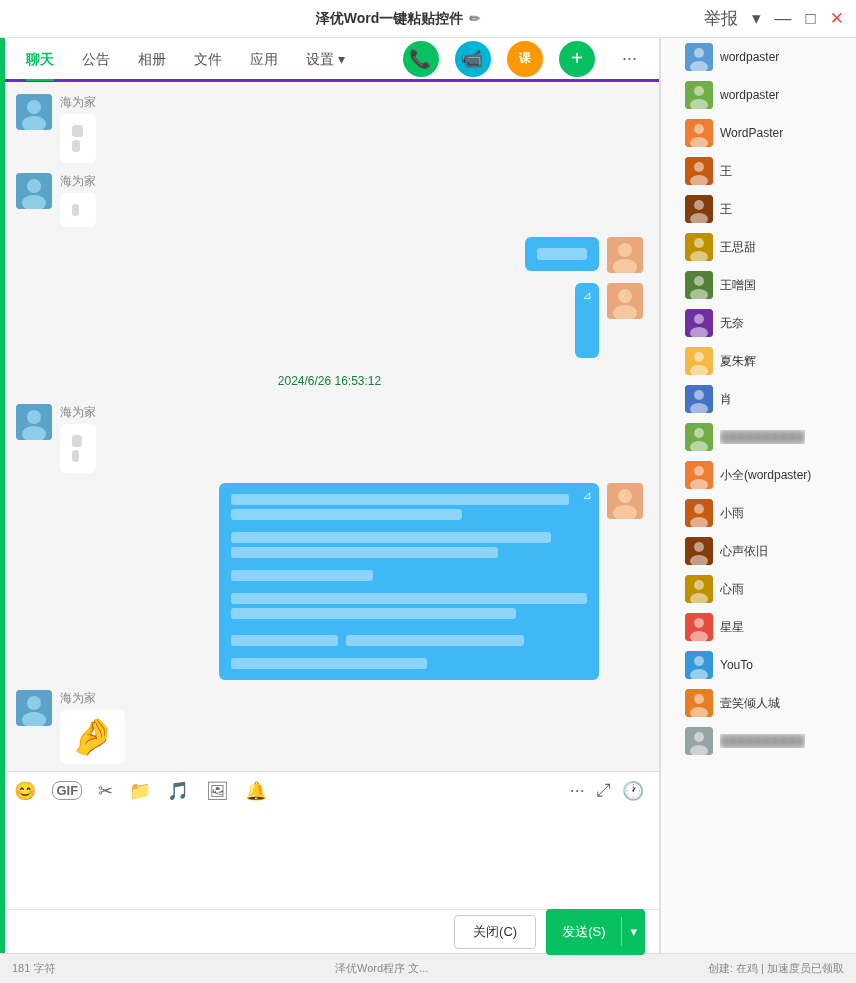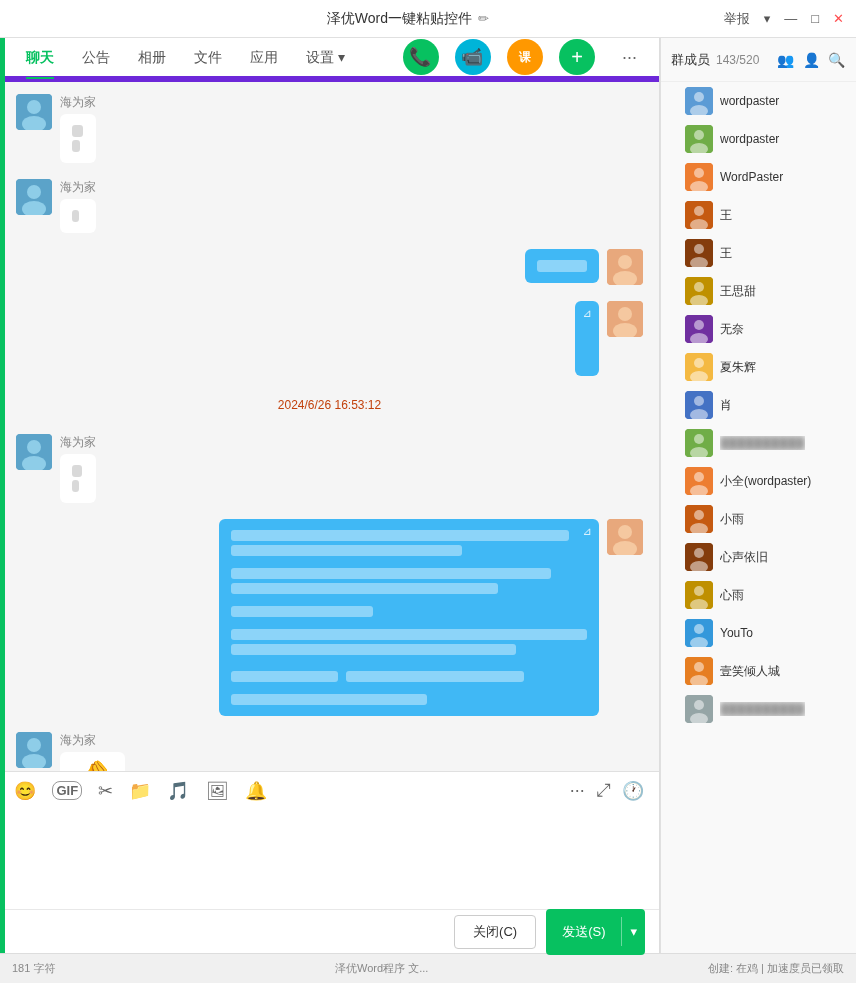--- a/index.html
+++ b/index.html
@@ -21,27 +21,27 @@
       justify-content: space-between;
       padding: 0 12px;
       border-bottom: 1px solid #e0e0e0;
     }
     .title-bar-center {
       display: flex;
       align-items: center;
       gap: 6px;
       font-size: 14px;
       color: #333;
-      font-weight: 400;
+      font-weight: 700;
     }
     .title-bar-right {
       display: flex;
       align-items: center;
       gap: 14px;
-      font-size: 13px;
+      font-size: 17px;
       color: #555;
     }
     .title-bar-right span {
       cursor: pointer;
     }
     .title-bar-right .close-btn {
       color: #ff4d4f;
     }
 
     
@@ -60,21 +60,21 @@
     }
 
     
     .nav-tabs {
       height: 44px;
       background: #fff;
       display: flex;
       align-items: center;
       padding: 0 12px;
       gap: 0;
-      border-bottom: 6px solid #6d28d9;
+      border-bottom: 3px solid #6d28d9;
     }
     .nav-tab {
       padding: 0 14px;
       height: 44px;
       line-height: 44px;
       font-size: 14px;
       color: #555;
       cursor: pointer;
       position: relative;
     }
@@ -121,21 +121,21 @@
       color: #fff;
     }
 
     
     .messages-area {
       flex: 1;
       overflow-y: auto;
       padding: 12px 16px;
       display: flex;
       flex-direction: column;
-      gap: 16px;
+      gap: 10px;
       background: #f5f5f5;
     }
 
     .msg-row {
       display: flex;
       align-items: flex-start;
       gap: 8px;
     }
     .msg-row.right {
       flex-direction: row-reverse;
@@ -187,21 +187,21 @@
       background: rgba(0,0,0,0.15);
       margin: 3px 0;
     }
     .msg-bubble.blue .blurred-bar {
       background: rgba(255,255,255,0.4);
     }
 
     .timestamp-center {
       text-align: center;
       font-size: 12px;
-      color: #c2410c;
+      color: #15803d;
       margin: 6px 0;
     }
 
     
     .emoji-bubble {
       font-size: 36px;
       background: #fff;
       padding: 6px 10px;
       border-radius: 6px;
       display: inline-block;
@@ -603,29 +603,20 @@
         <span>关闭(C)</span>
       </button>
       <button class="btn-send">
         <span class="btn-send-main">发送(S)</span>
         <span class="btn-send-arrow">▾</span>
       </button>
     </div>
   </div>
 
   <div class="member-panel">
-    <div class="member-header">
-      <span style="font-size:13px;font-weight:500;color:#333;">群成员</span>
-      <span style="font-size:12px;color:#888;">143/520</span>
-      <div class="member-header-icons">
-        <span style="font-size:14px;color:#666;">👥</span>
-        <span style="font-size:14px;color:#666;">👤</span>
-        <span style="font-size:14px;color:#666;">🔍</span>
-      </div>
-    </div>
     <div class="member-list" id="member-list">
         <div class="member-item">
           <div class="member-avatar" style="background: rgb(91, 155, 213);">
             <svg width="28" height="28" viewBox="0 0 28 28">
               <rect width="28" height="28" fill="#5b9bd5" rx="3"></rect>
               <circle cx="14" cy="10" r="5" fill="rgba(255,255,255,0.5)"></circle>
               <ellipse cx="14" cy="24" rx="9" ry="6" fill="rgba(255,255,255,0.5)"></ellipse>
             </svg>
           </div>
           <span class="member-name">wordpaster</span>
@@ -674,20 +665,30 @@
           <div class="member-avatar" style="background: rgb(191, 144, 0);">
             <svg width="28" height="28" viewBox="0 0 28 28">
               <rect width="28" height="28" fill="#bf9000" rx="3"></rect>
               <circle cx="14" cy="10" r="5" fill="rgba(255,255,255,0.5)"></circle>
               <ellipse cx="14" cy="24" rx="9" ry="6" fill="rgba(255,255,255,0.5)"></ellipse>
             </svg>
           </div>
           <span class="member-name">王思甜</span>
         </div>
         <div class="member-item">
+          <div class="member-avatar" style="background: rgb(83, 129, 53);">
+            <svg width="28" height="28" viewBox="0 0 28 28">
+              <rect width="28" height="28" fill="#538135" rx="3"></rect>
+              <circle cx="14" cy="10" r="5" fill="rgba(255,255,255,0.5)"></circle>
+              <ellipse cx="14" cy="24" rx="9" ry="6" fill="rgba(255,255,255,0.5)"></ellipse>
+            </svg>
+          </div>
+          <span class="member-name">王噌国</span>
+        </div>
+        <div class="member-item">
           <div class="member-avatar" style="background: rgb(112, 48, 160);">
             <svg width="28" height="28" viewBox="0 0 28 28">
               <rect width="28" height="28" fill="#7030a0" rx="3"></rect>
               <circle cx="14" cy="10" r="5" fill="rgba(255,255,255,0.5)"></circle>
               <ellipse cx="14" cy="24" rx="9" ry="6" fill="rgba(255,255,255,0.5)"></ellipse>
             </svg>
           </div>
           <span class="member-name">无奈</span>
         </div>
         <div class="member-item">
@@ -752,20 +753,30 @@
         </div>
         <div class="member-item">
           <div class="member-avatar" style="background: rgb(191, 144, 0);">
             <svg width="28" height="28" viewBox="0 0 28 28">
               <rect width="28" height="28" fill="#bf9000" rx="3"></rect>
               <circle cx="14" cy="10" r="5" fill="rgba(255,255,255,0.5)"></circle>
               <ellipse cx="14" cy="24" rx="9" ry="6" fill="rgba(255,255,255,0.5)"></ellipse>
             </svg>
           </div>
           <span class="member-name">心雨</span>
+        </div>
+        <div class="member-item">
+          <div class="member-avatar" style="background: rgb(231, 76, 60);">
+            <svg width="28" height="28" viewBox="0 0 28 28">
+              <rect width="28" height="28" fill="#e74c3c" rx="3"></rect>
+              <circle cx="14" cy="10" r="5" fill="rgba(255,255,255,0.5)"></circle>
+              <ellipse cx="14" cy="24" rx="9" ry="6" fill="rgba(255,255,255,0.5)"></ellipse>
+            </svg>
+          </div>
+          <span class="member-name">星星</span>
         </div>
         <div class="member-item">
           <div class="member-avatar" style="background: rgb(52, 152, 219);">
             <svg width="28" height="28" viewBox="0 0 28 28">
               <rect width="28" height="28" fill="#3498db" rx="3"></rect>
               <circle cx="14" cy="10" r="5" fill="rgba(255,255,255,0.5)"></circle>
               <ellipse cx="14" cy="24" rx="9" ry="6" fill="rgba(255,255,255,0.5)"></ellipse>
             </svg>
           </div>
           <span class="member-name">YouTo</span>

